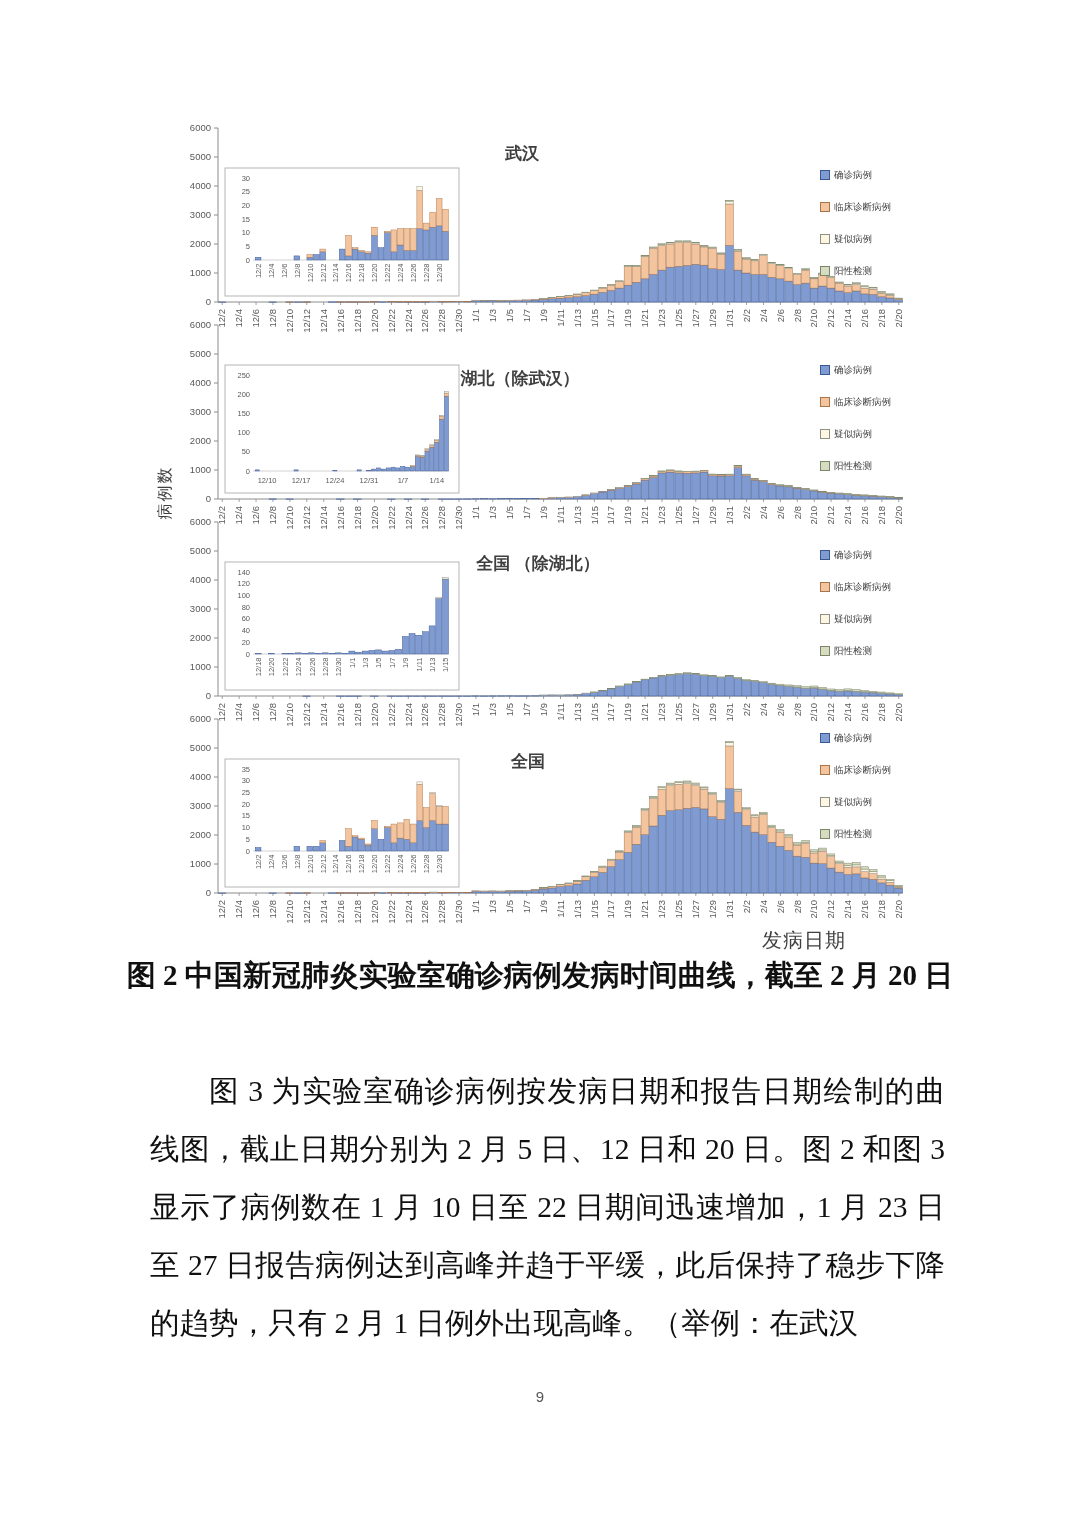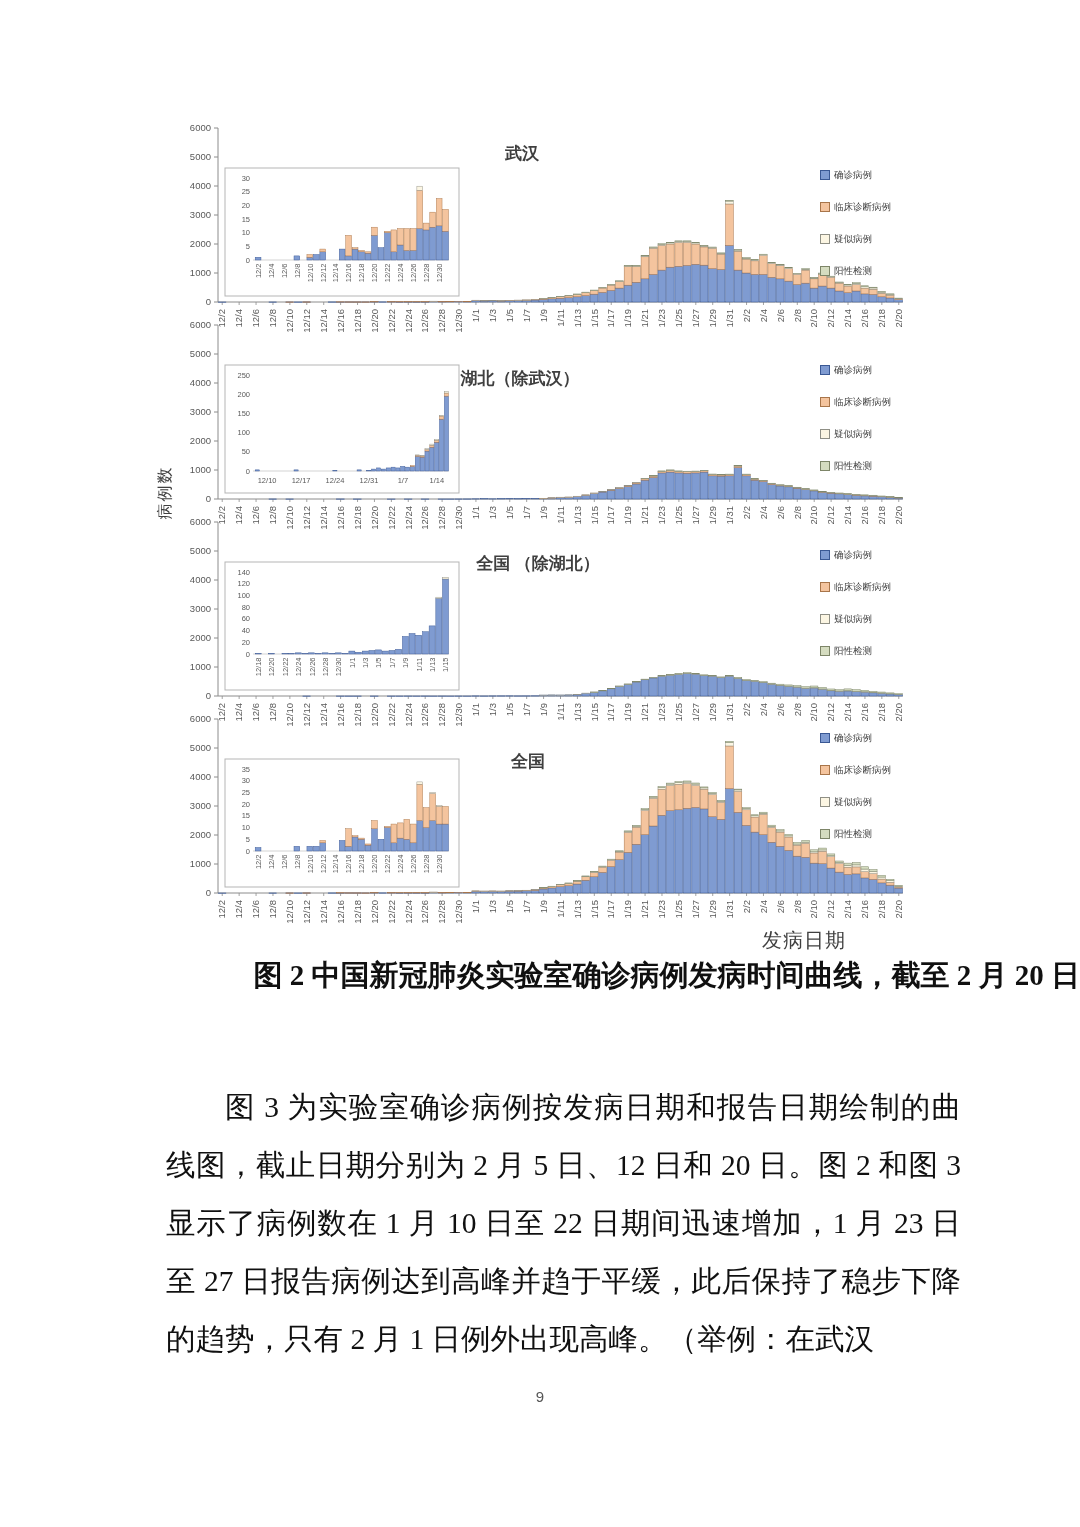--- a/index.html
+++ b/index.html
@@ -20,23 +20,23 @@
   .lg-item{display:flex;align-items:center;gap:4px;font-family:"Liberation Sans",sans-serif;
            font-size:9.5px;color:#404040;line-height:1.15;}
   .sw{width:8px;height:8px;border:1px solid #666;display:inline-block;flex:none;}
   .tk{font:9.5px "Liberation Sans",sans-serif;fill:#595959;}
   .itk{font:7.5px "Liberation Sans",sans-serif;fill:#595959;}
   .ylabel{position:absolute;left:-17px;top:362px;width:64px;text-align:center;
           font-family:"Liberation Sans",sans-serif;font-size:16px;color:#404040;
           transform:rotate(-90deg);letter-spacing:2px;white-space:nowrap;}
   .xlabel{position:absolute;left:612px;top:800px;font-family:Liberation Serif, serif;
           font-size:20px;color:#404040;letter-spacing:1px;margin-top:7px;}
-  .caption{position:absolute;left:0;top:956px;width:100%;text-align:right;
+  .caption{position:absolute;left:0;top:956px;width:100%;text-align:center;
            font-weight:bold;font-size:29px;color:#101010;}
-  .body{position:absolute;left:150px;top:1062px;width:795px;margin:16px;
+  .body{position:absolute;left:150px;top:1062px;width:795px;margin:0;
         font-size:29.5px;line-height:58px;text-align:justify;text-indent:2em;color:#101010;}
   .pageno{position:absolute;left:0;top:1388px;width:100%;text-align:center;
           font-size:15px;color:#555;font-family:"Liberation Sans",sans-serif;}
 </style>
 </head>
 <body>
 
 <div class="page">
   <div class="figure">
     <div class="ylabel">病例数</div>

